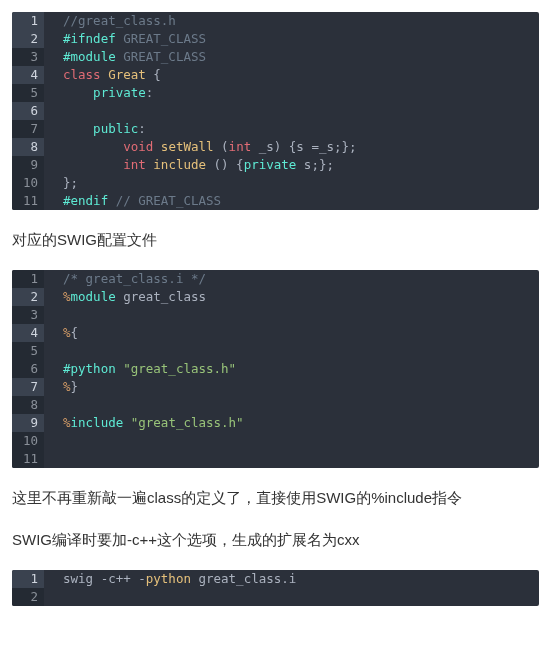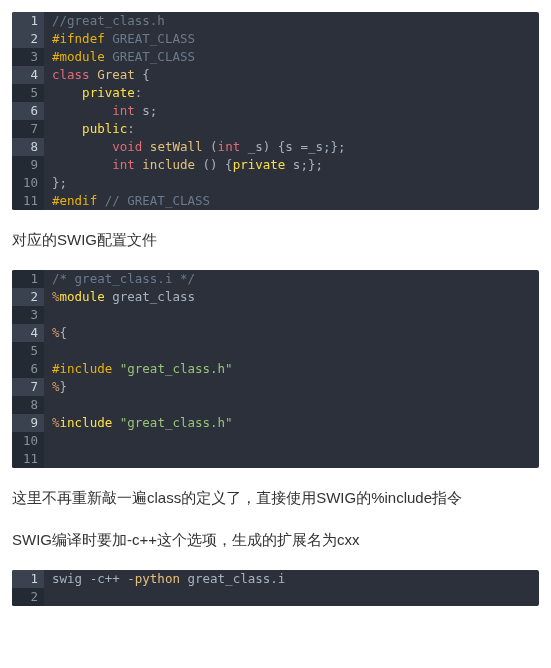--- a/index.html
+++ b/index.html
@@ -1,26 +1,26 @@
 <!DOCTYPE html>
 <html><head>
 <meta charset="utf-8">
 <style>
 html,body{margin:0;padding:0;background:#fff;font-family:"Helvetica Neue",Helvetica,Arial,"PingFang SC","Microsoft YaHei",sans-serif;font-size:15px;color:#333;width:551px}
 .wrap{padding:12px}
 .code{background:#2b303a;color:#d9dee8;font-family:Menlo,Consolas,"DejaVu Sans Mono",monospace;font-size:12.5px;line-height:18px;border-radius:2px;overflow:hidden;margin:0 0 18px 0;position:relative}
 .code .row{display:flex;min-height:18px}
 .code .gut{width:26px;text-align:right;padding-right:6px;color:#8a9099;background:#242a33;flex:none;user-select:none}
 .code .gut.hl{background:#3a424f;color:#cfd5de}
-.code .src{padding-left:8px;white-space:pre}
+.code .src{padding-left:19px;white-space:pre}
 .cmt{color:#6c7a8a}
-.pp{color:#eab308}
+.pp{color:#5eead4}
 .kw{color:#e06c75}
 .ty{color:#e5c07b}
-.kw2{color:#fde047}
+.kw2{color:#5eead4}
 .fn{color:#e5c07b}
 .str{color:#98c379}
 .pct{color:#d19a66}
 .op{color:#abb2bf}
 p.para{margin:0 0 18px 0;line-height:1.6;color:#333}
 </style>
 </head>
 <body>
 <div class="wrap">
 
@@ -40,21 +40,20 @@
       <div class="row">
         <div class="gut hl">4</div>
         <div class="src"><span class="kw">class</span><span class="op"> </span><span class="ty">Great</span><span class="op"> {</span></div>
       </div>
       <div class="row">
         <div class="gut">5</div>
         <div class="src"><span class="op">    </span><span class="kw2">private</span><span class="op">:</span></div>
       </div>
       <div class="row">
         <div class="gut hl">6</div>
-        <div class="src"><span class="op">        </span><span class="kw">int</span><span class="op"> s;</span></div>
       </div>
       <div class="row">
         <div class="gut">7</div>
         <div class="src"><span class="op">    </span><span class="kw2">public</span><span class="op">:</span></div>
       </div>
       <div class="row">
         <div class="gut hl">8</div>
         <div class="src"><span class="op">        </span><span class="kw">void</span><span class="op"> </span><span class="fn">setWall</span><span class="op"> (</span><span class="kw">int</span><span class="op"> _s) {s =_s;};</span></div>
       </div>
       <div class="row">
@@ -87,21 +86,21 @@
       <div class="row">
         <div class="gut hl">4</div>
         <div class="src"><span class="pct">%</span><span class="op">{</span></div>
       </div>
       <div class="row">
         <div class="gut">5</div>
         <div class="src"></div>
       </div>
       <div class="row">
         <div class="gut">6</div>
-        <div class="src"><span class="pp">#include</span><span class="op"> </span><span class="str">"great_class.h"</span></div>
+        <div class="src"><span class="pp">#python</span><span class="op"> </span><span class="str">"great_class.h"</span></div>
       </div>
       <div class="row">
         <div class="gut hl">7</div>
         <div class="src"><span class="pct">%</span><span class="op">}</span></div>
       </div>
       <div class="row">
         <div class="gut">8</div>
         <div class="src"></div>
       </div>
       <div class="row">

